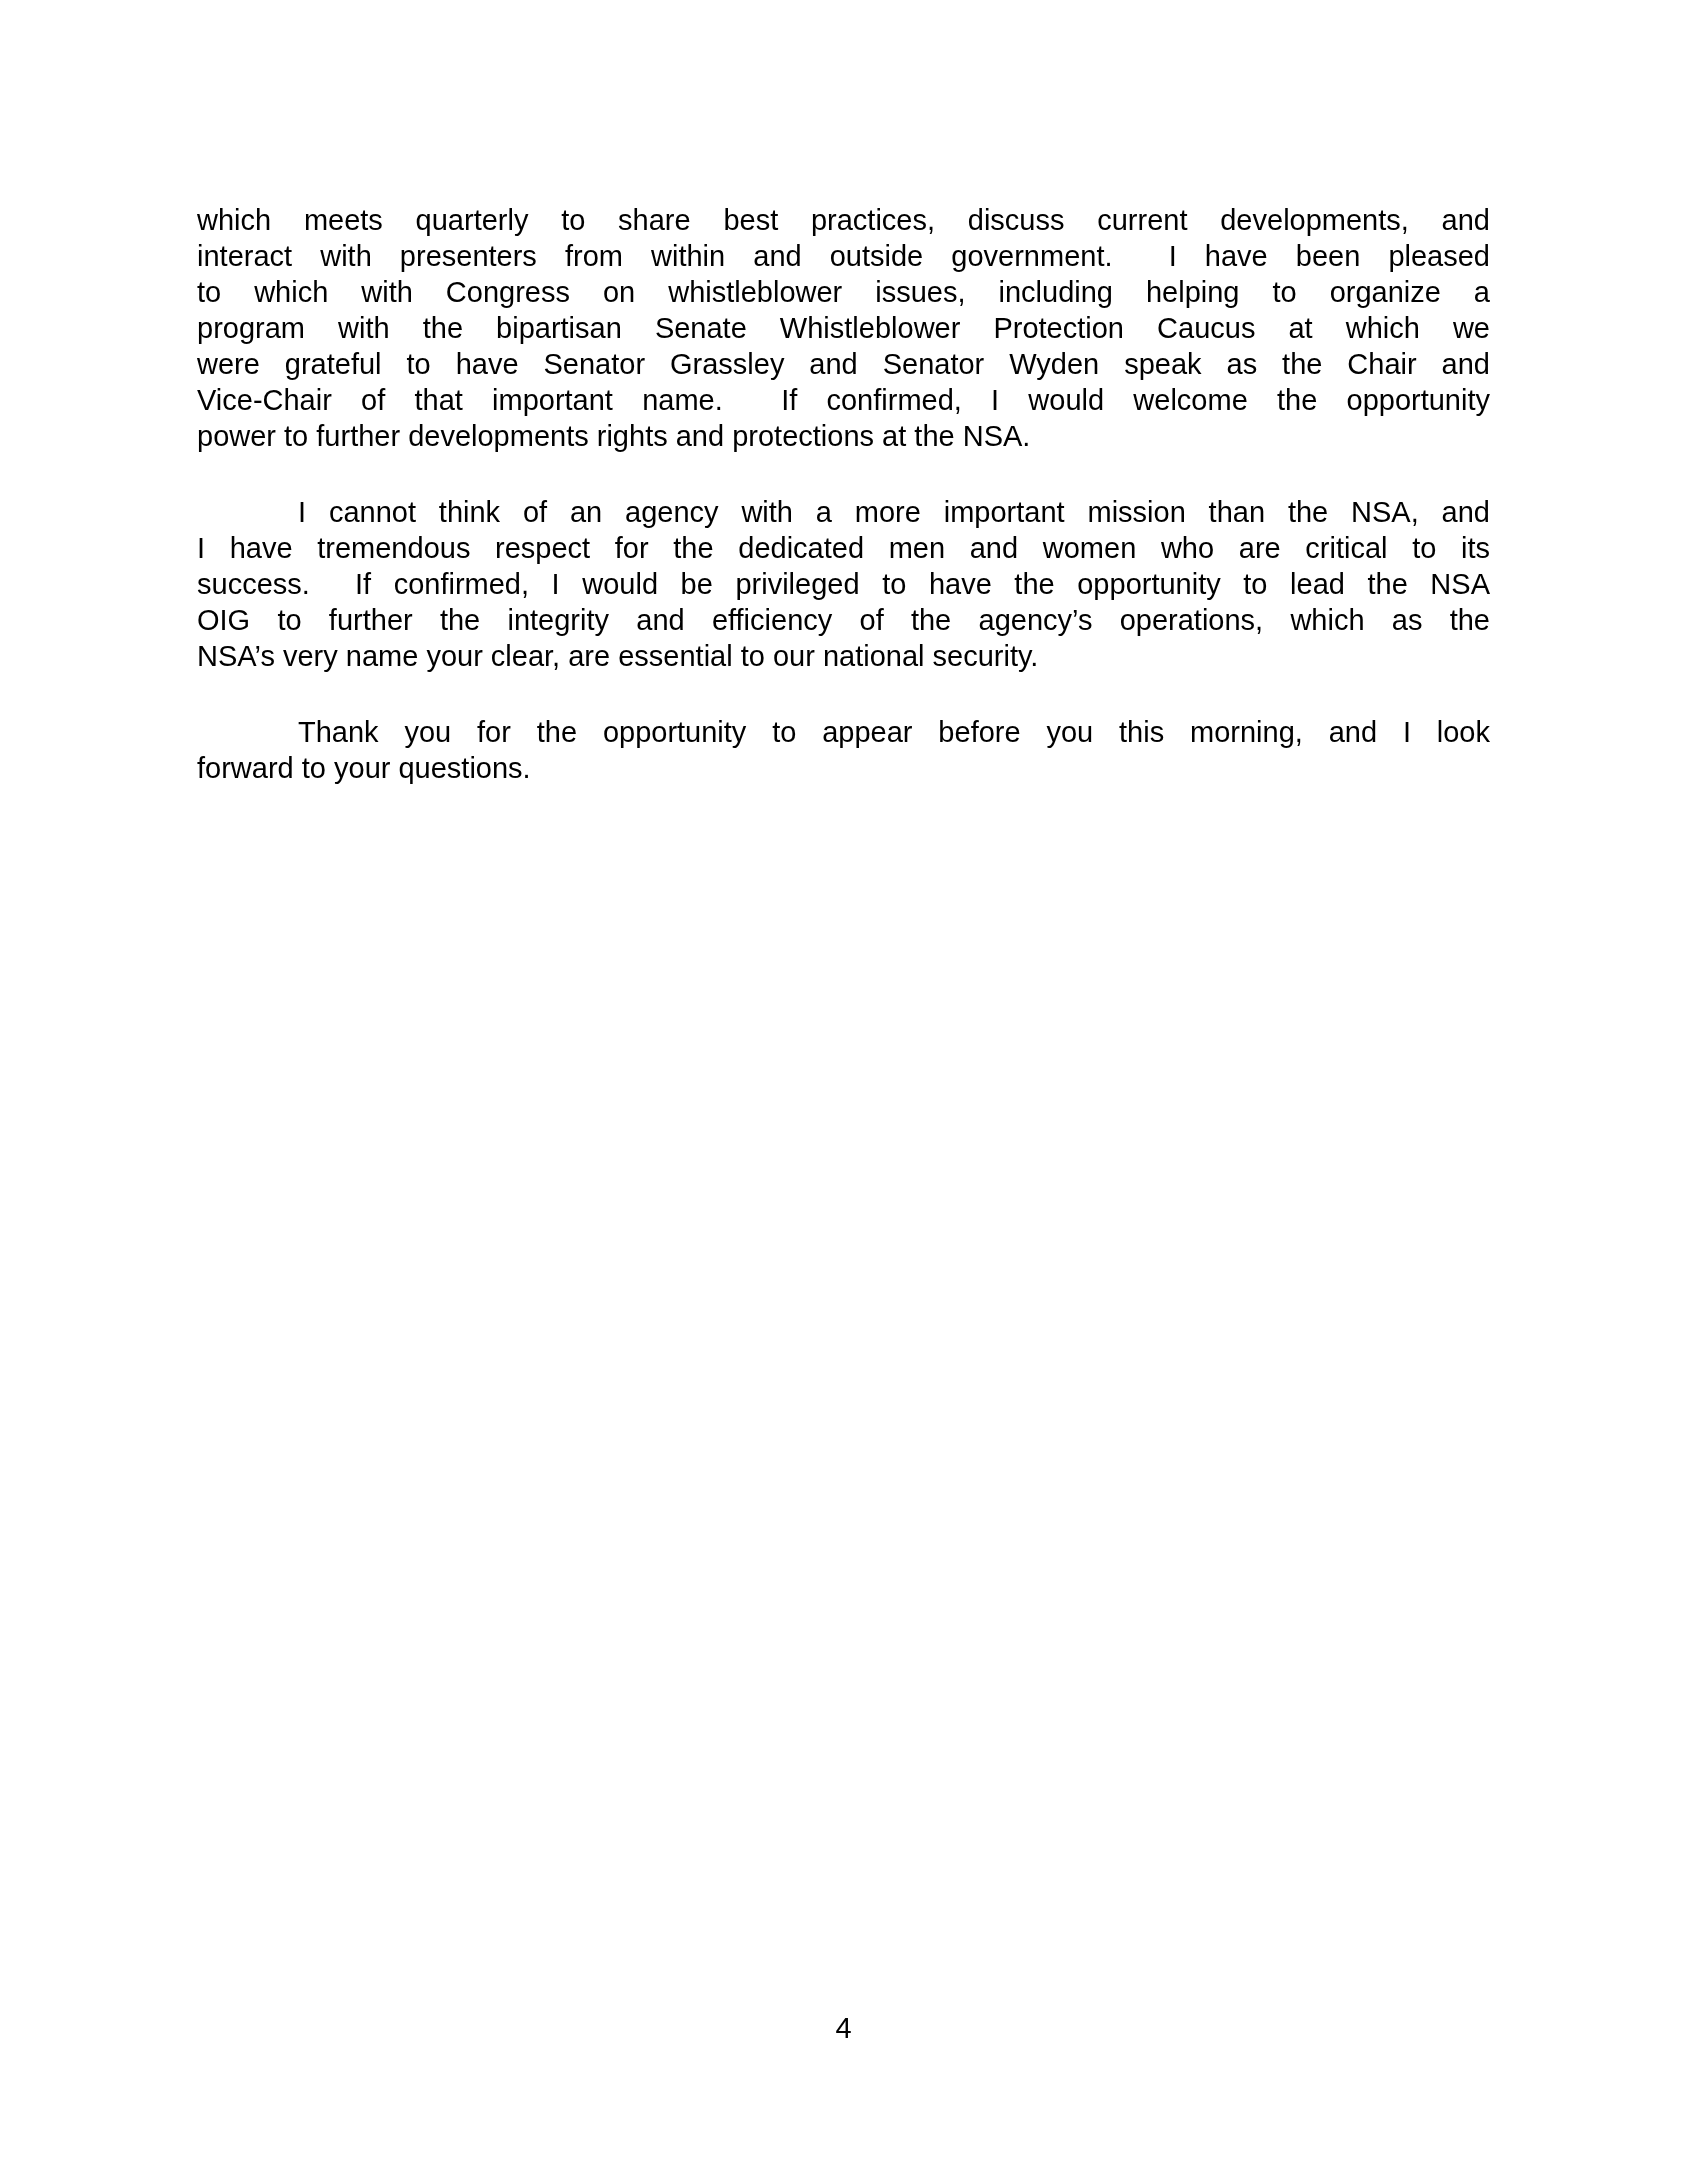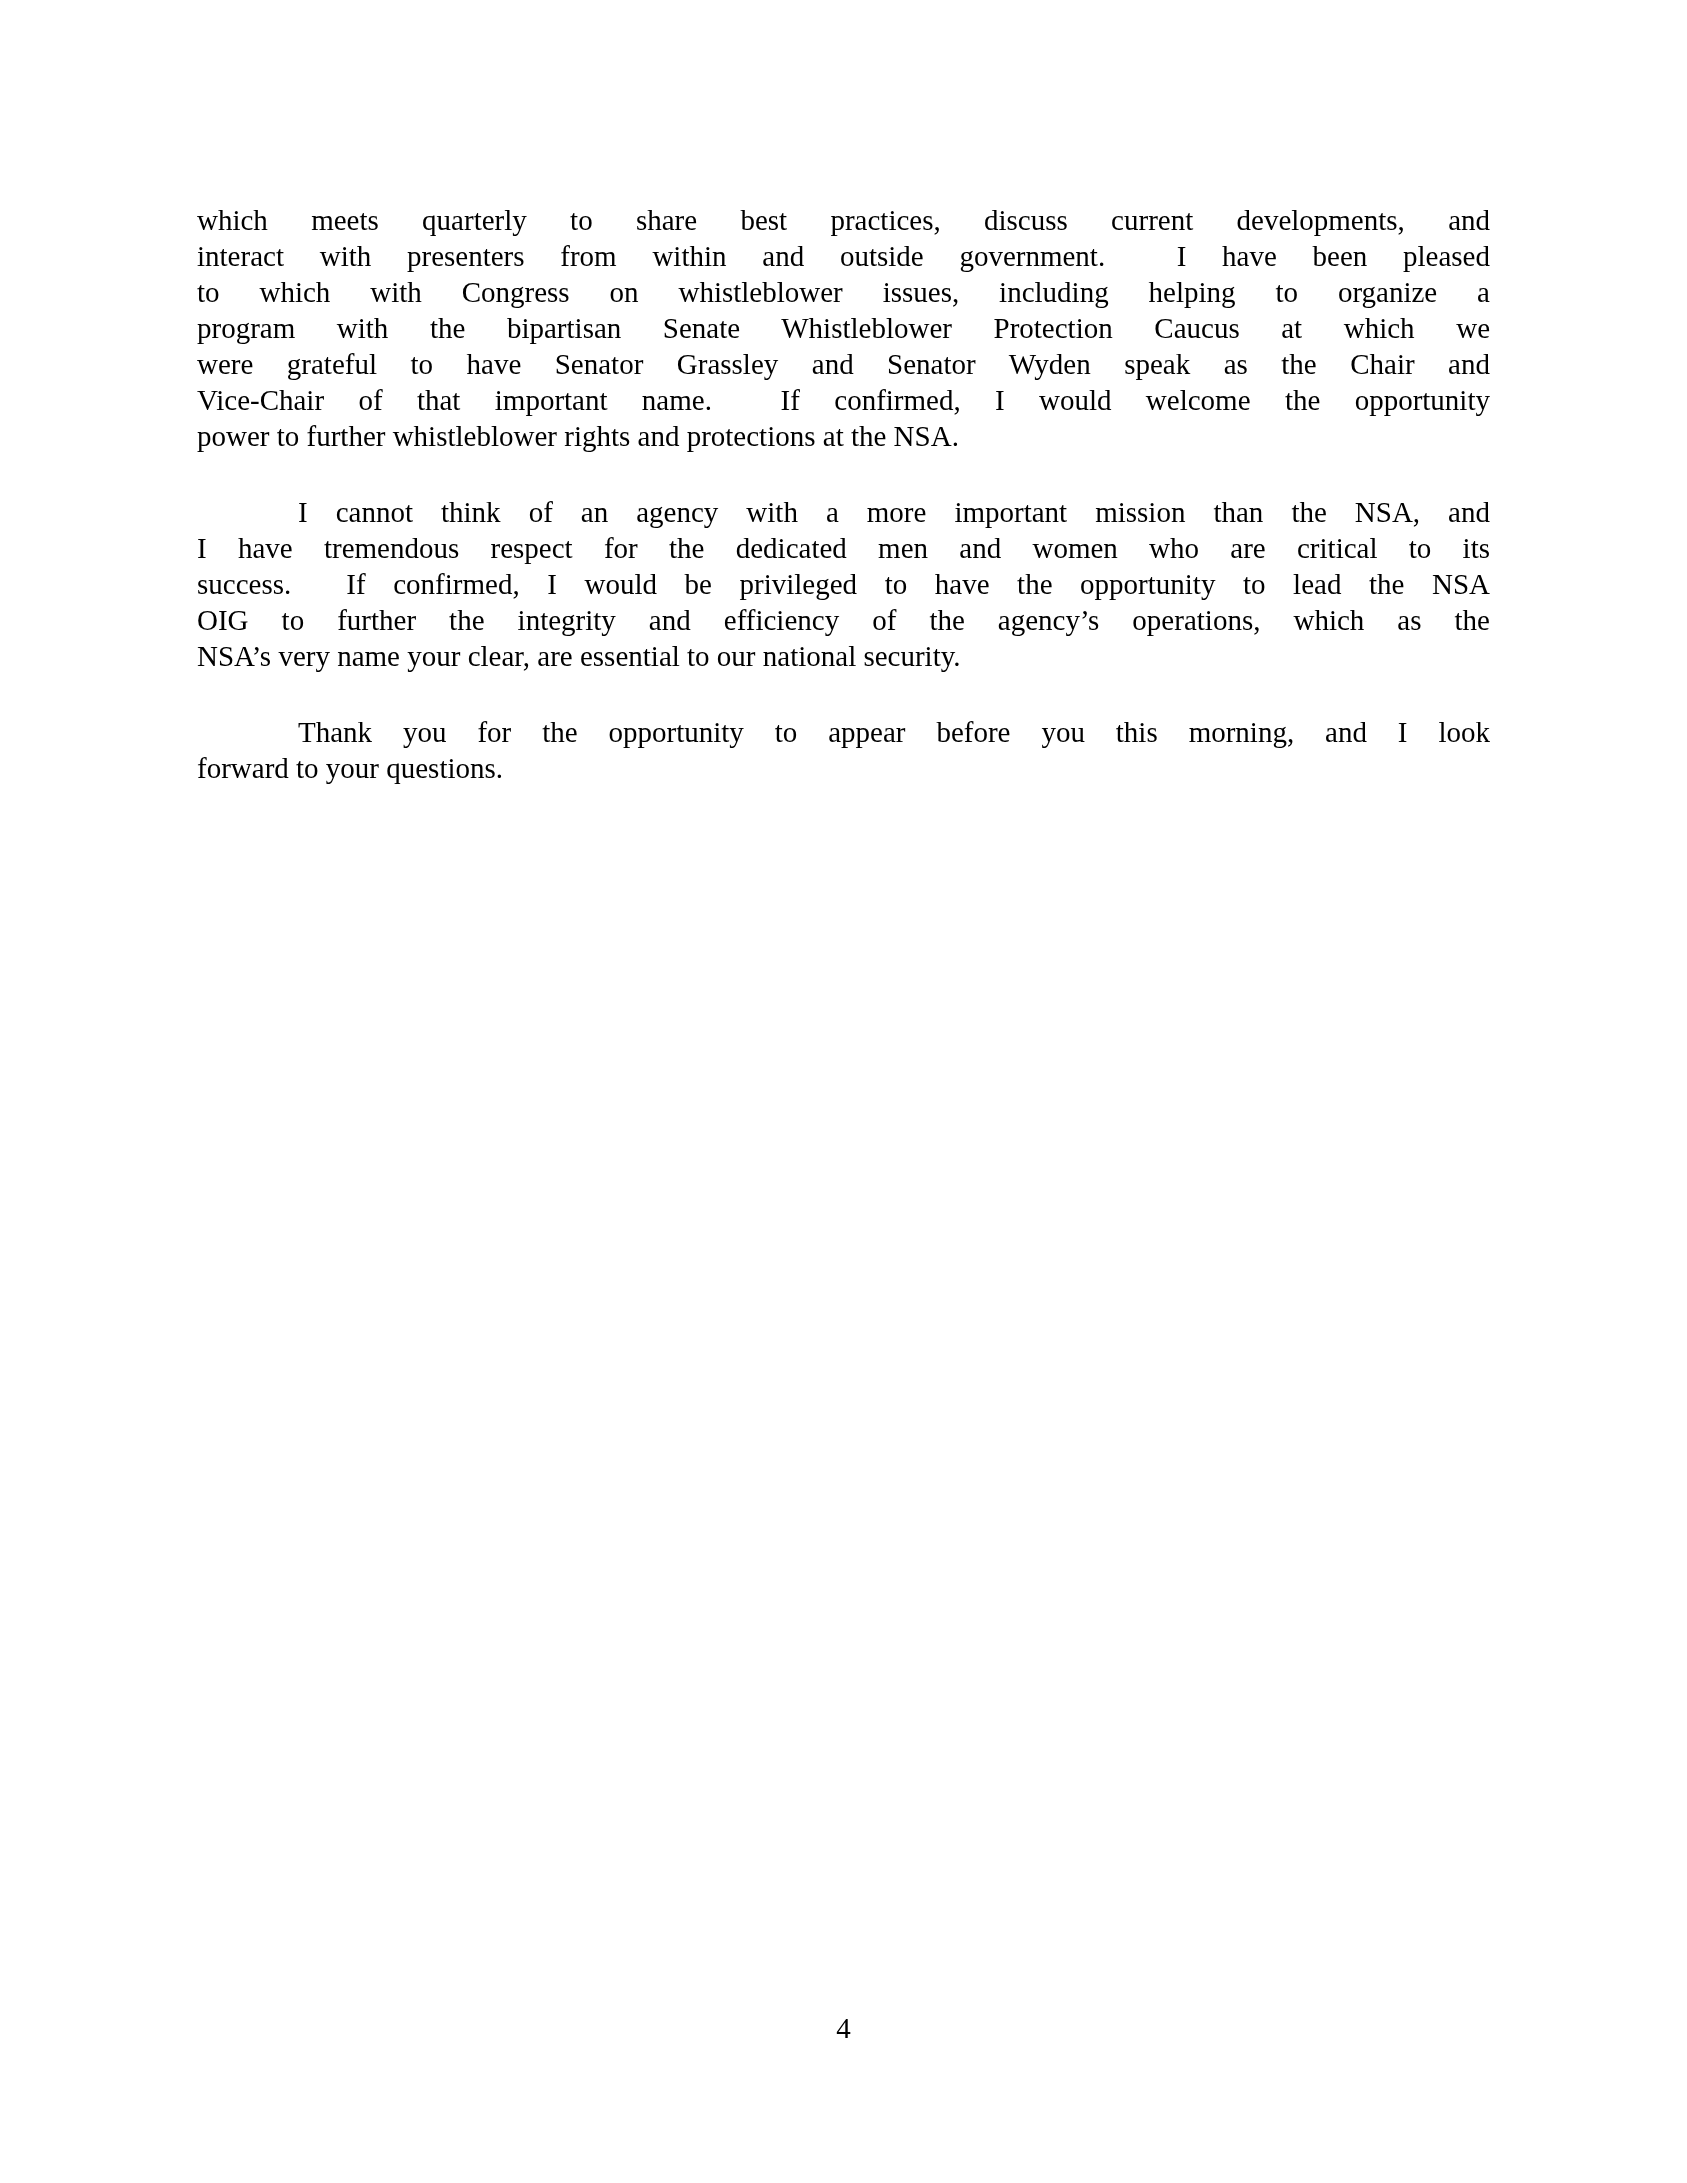--- a/index.html
+++ b/index.html
@@ -6,21 +6,21 @@
     margin: 0;
     padding: 0;
     background: #ffffff;
   }
   .page {
     position: relative;
     width: 1687px;
     height: 2183px;
     background: #ffffff;
     overflow: hidden;
-    font-family: Liberation Serif, serif;
+    font-family: Liberation Sans, sans-serif;
     color: #000000;
   }
   .text-block {
     position: absolute;
     left: 197px;
     top: 202px;
     width: 1293px;
     font-size: 29px;
     line-height: 36px;
   }
@@ -54,21 +54,21 @@
 
 <div class="page">
   <div class="text-block" id="document-body">
       <div class="paragraph">
         <div class="line">which meets quarterly to share best practices, discuss current developments, and</div>
         <div class="line">interact with presenters from within and outside government.  I have been pleased</div>
         <div class="line">to which with Congress on whistleblower issues, including helping to organize a</div>
         <div class="line">program with the bipartisan Senate Whistleblower Protection Caucus at which we</div>
         <div class="line">were grateful to have Senator Grassley and Senator Wyden speak as the Chair and</div>
         <div class="line">Vice-Chair of that important name.  If confirmed, I would welcome the opportunity</div>
-        <div class="line last">power to further whistleblower rights and protections at the NSA.</div>
+        <div class="line last">power to further developments rights and protections at the NSA.</div>
       </div>
       <div class="paragraph">
         <div class="line indent">I cannot think of an agency with a more important mission than the NSA, and</div>
         <div class="line">I have tremendous respect for the dedicated men and women who are critical to its</div>
         <div class="line">success.  If confirmed, I would be privileged to have the opportunity to lead the NSA</div>
         <div class="line">OIG to further the integrity and efficiency of the agency’s operations, which as the</div>
         <div class="line last">NSA’s very name your clear, are essential to our national security.</div>
       </div>
       <div class="paragraph">
         <div class="line indent">Thank you for the opportunity to appear before you this morning, and I look</div>

